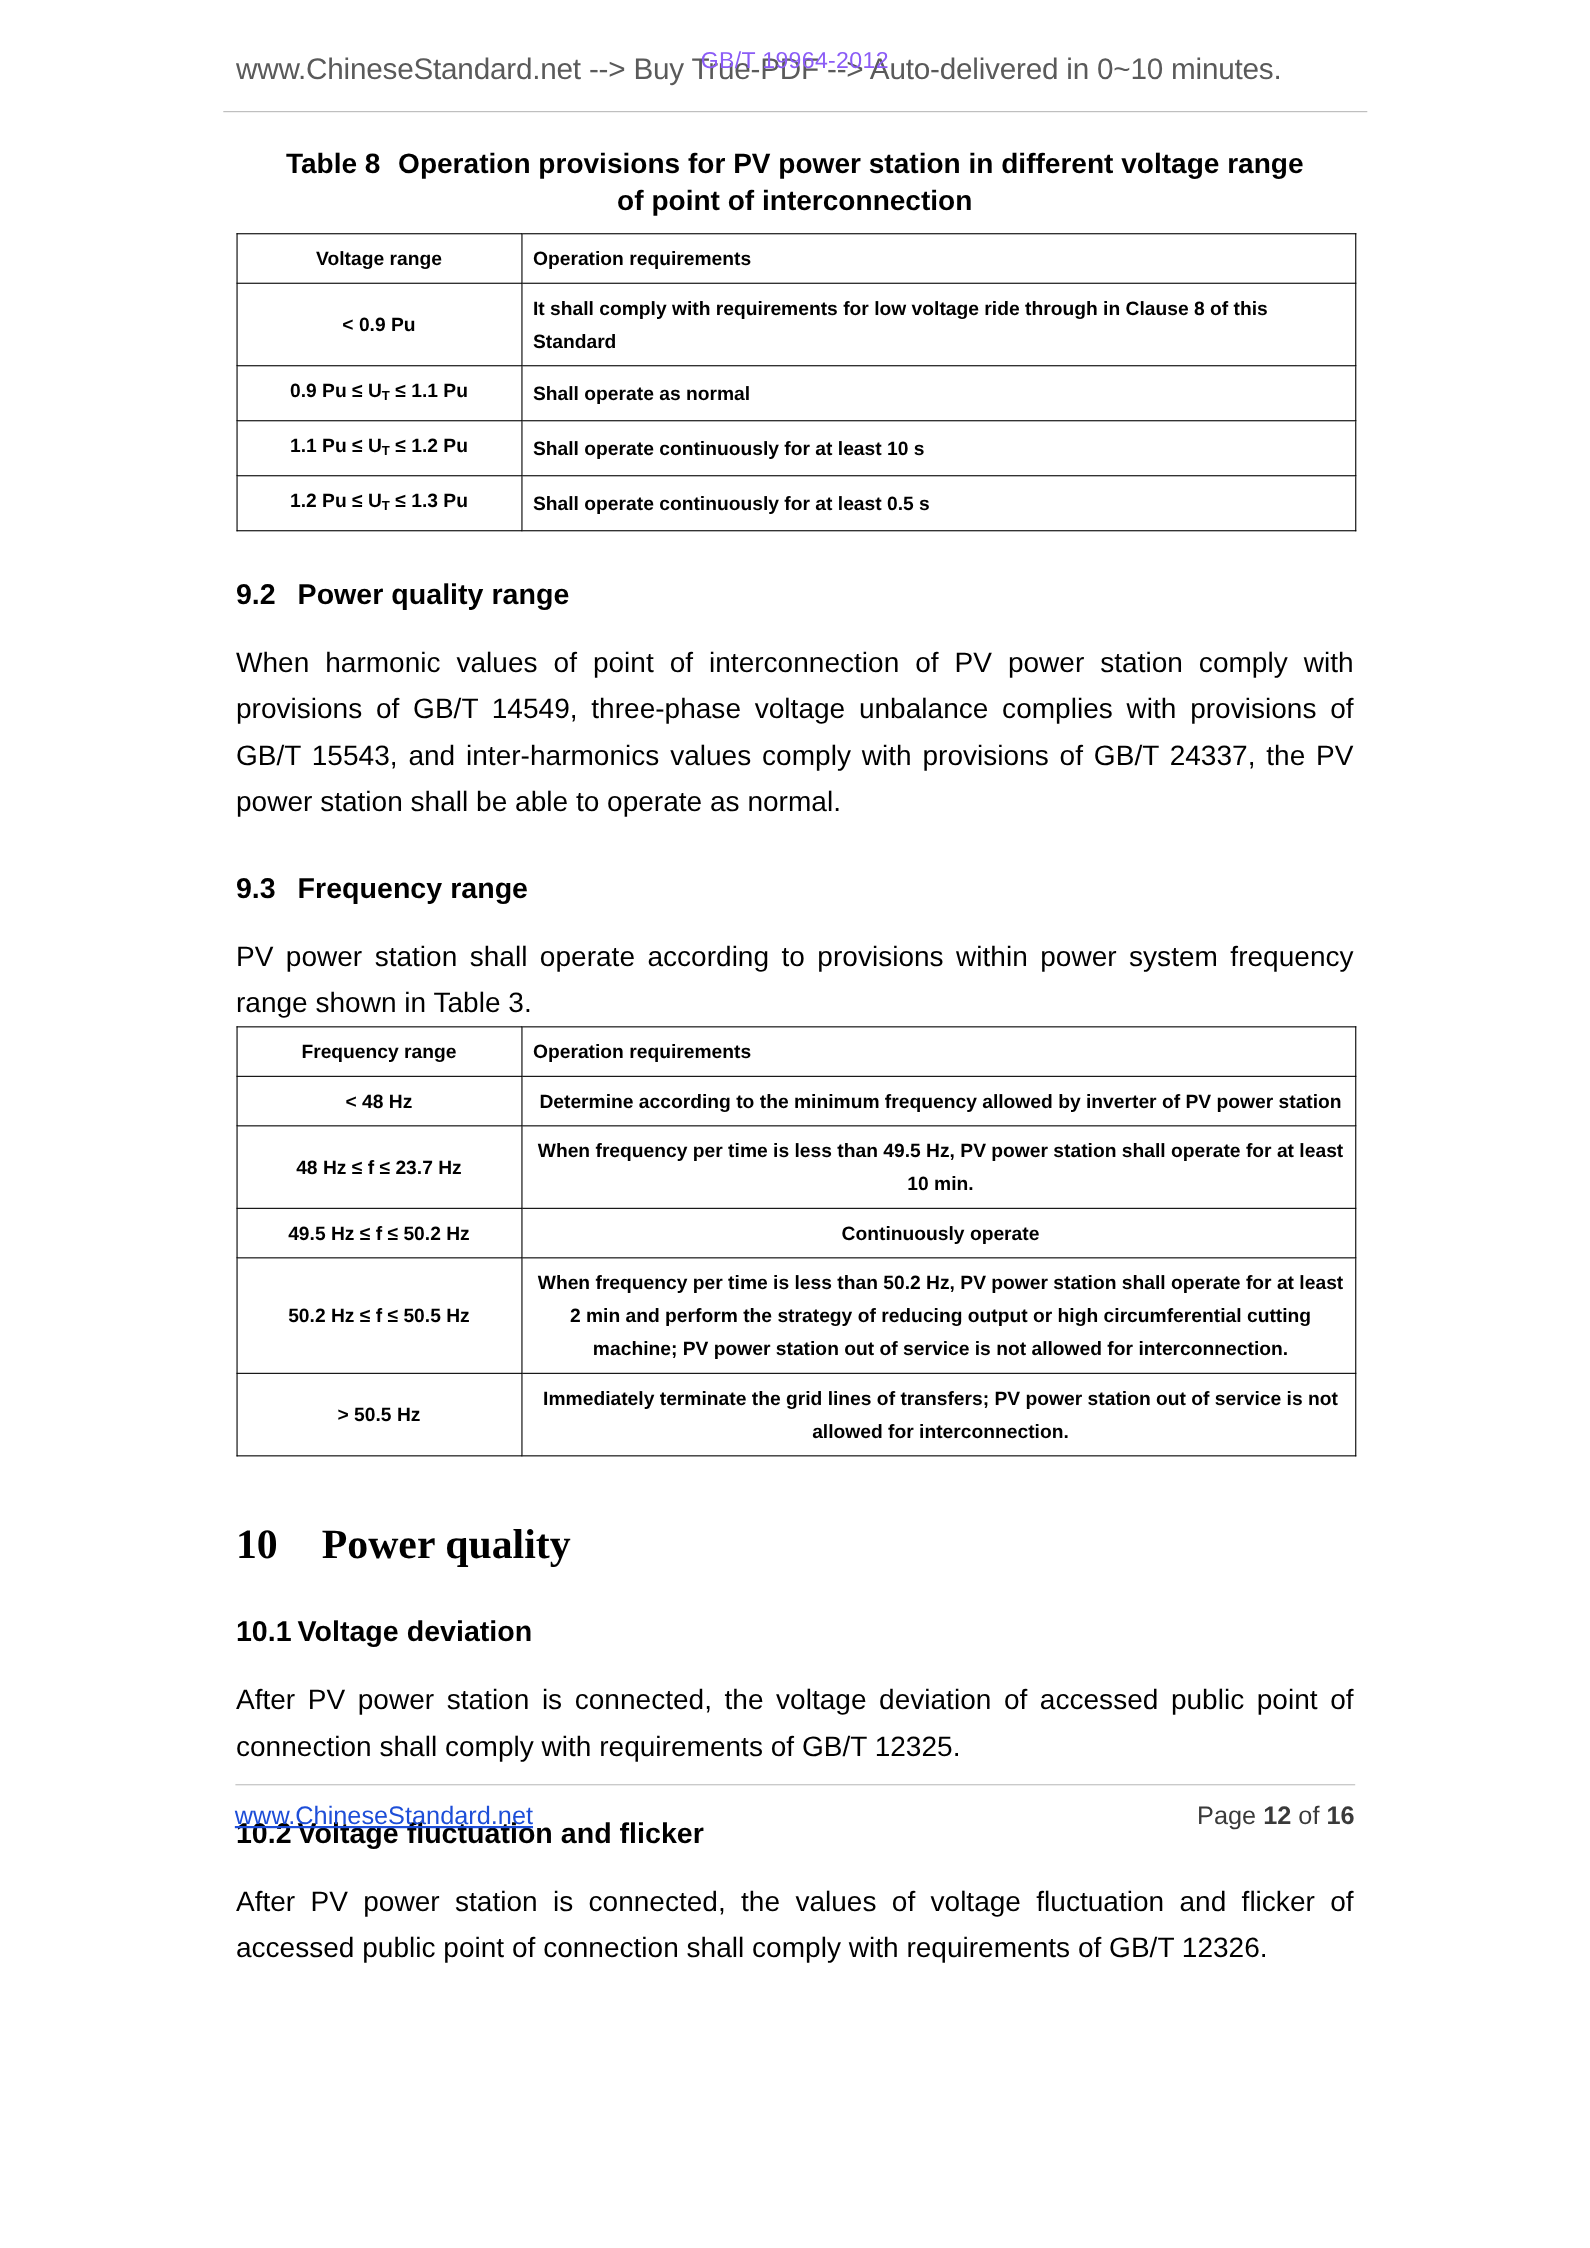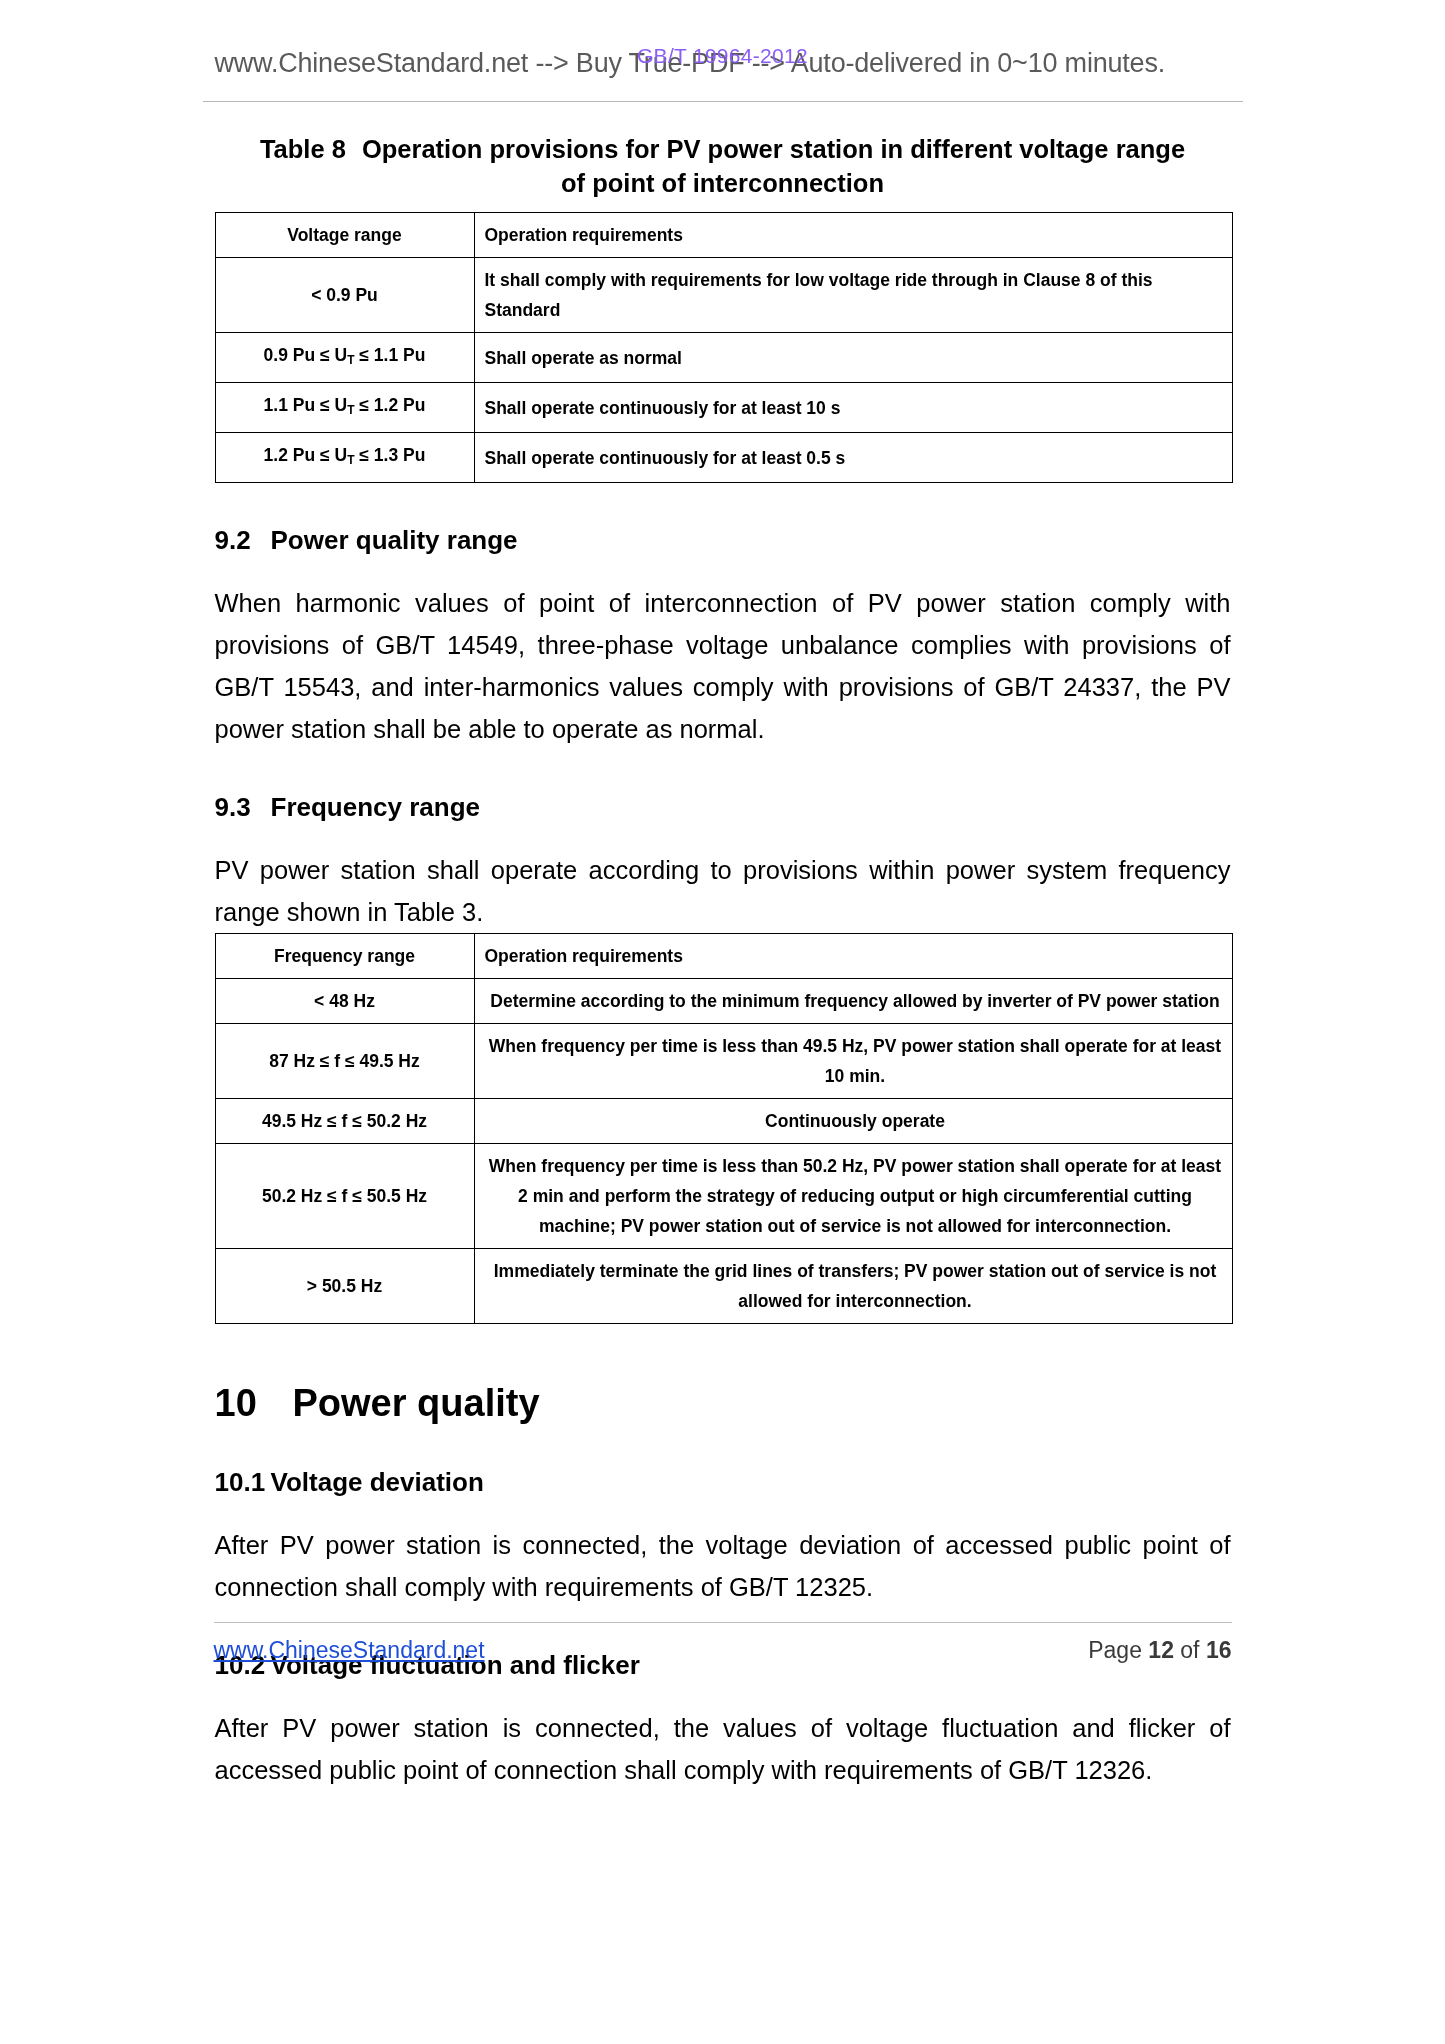--- a/index.html
+++ b/index.html
@@ -101,20 +101,21 @@
     font-weight: bold;
     margin: 42px 0 0 0;
     padding: 0;
   }
   h2.sec .num { display: inline-block; min-width: 56px; }
   h1.sec-big {
     font-size: 38px;
     font-weight: bold;
     margin: 58px 0 0 0;
     padding: 0;
+    font-family: Liberation Serif, serif;
   }
   h1.sec-big .num { display: inline-block; min-width: 78px; }
 
   p.body {
     font-size: 25.5px;
     line-height: 42px;
     text-align: justify;
     margin: 26px 0 0 0;
   }
 
@@ -201,21 +202,21 @@
       <tbody>
         <tr>
           <td class="col-left">Frequency range</td>
           <td class="col-right">Operation requirements</td>
         </tr>
         <tr>
           <td class="col-left">&lt; 48 Hz</td>
           <td class="col-right left-align">Determine according to the minimum frequency allowed by inverter of PV power station</td>
         </tr>
         <tr>
-          <td class="col-left">87 Hz ≤ f ≤ 49.5 Hz</td>
+          <td class="col-left">48 Hz ≤ f ≤ 23.7 Hz</td>
           <td class="col-right left-align multi">When frequency per time is less than 49.5 Hz, PV power station shall operate for at least 10 min.</td>
         </tr>
         <tr>
           <td class="col-left">49.5 Hz ≤ f ≤ 50.2 Hz</td>
           <td class="col-right left-align">Continuously operate</td>
         </tr>
         <tr>
           <td class="col-left">50.2 Hz ≤ f ≤ 50.5 Hz</td>
           <td class="col-right left-align multi">When frequency per time is less than 50.2 Hz, PV power station shall operate for at least 2 min and perform the strategy of reducing output or high circumferential cutting machine; PV power station out of service is not allowed for interconnection.</td>
         </tr>

